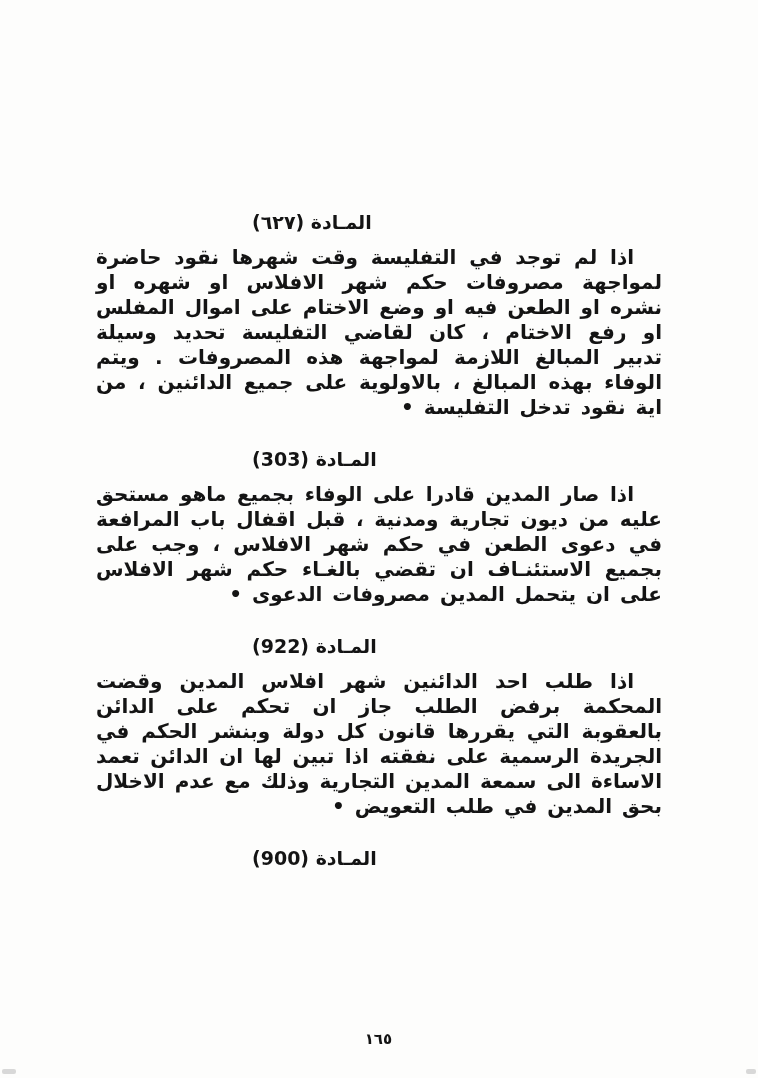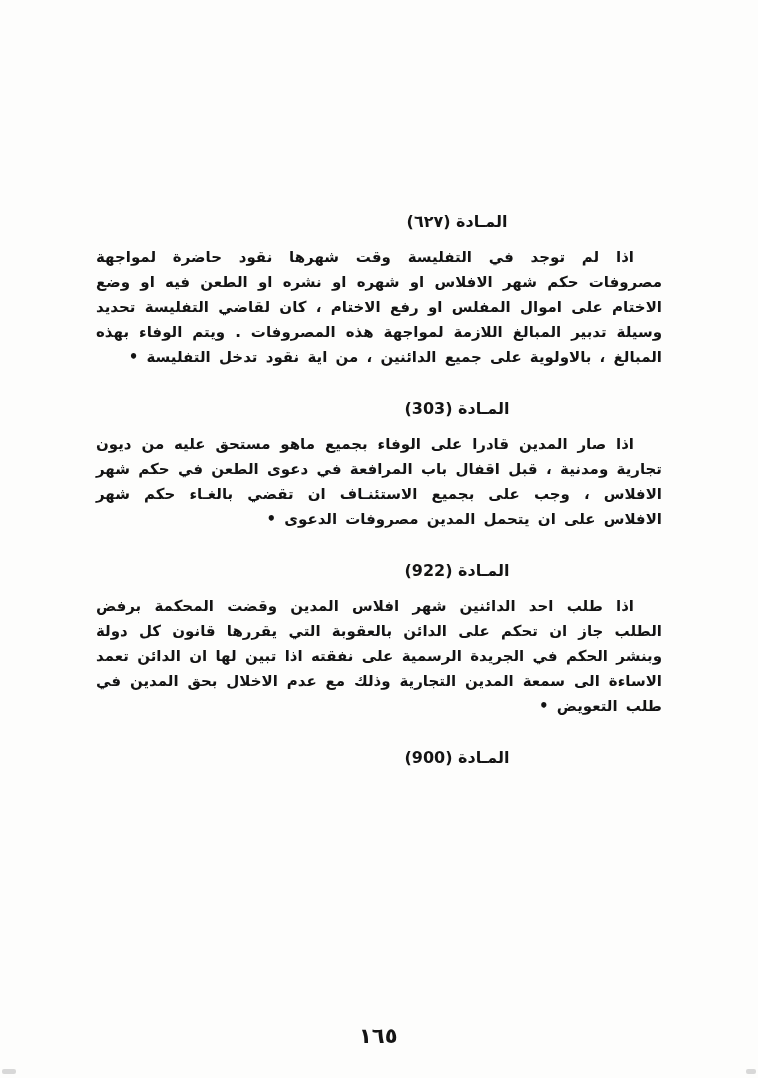--- a/index.html
+++ b/index.html
@@ -16,30 +16,30 @@
     background: #fdfdfc;
     overflow: hidden;
     direction: rtl;
     font-family: "DejaVu Sans", sans-serif;
     font-weight: bold;
     color: #141414;
     padding: 210px 96px 0 96px;
   }
   .article { margin: 0; }
   .article-heading {
-    font-size: 16px;
+    font-size: 19px;
     line-height: 24px;
     margin: 0 0 11px 0;
-    text-align: center;
+    text-align: left;
     padding-left: 156px;
     letter-spacing: 1px;
     white-space: nowrap;
   }
   .article-body {
-    font-size: 15px;
+    font-size: 20px;
     line-height: 25px;
     margin: 0 0 27px 0;
     text-align: justify;
     text-justify: inter-word;
     text-indent: 28px;
     word-spacing: 3px;
   }
   .chapter-heading {
     margin: 0 0 22px 0;
     transform: translateX(-16px);
@@ -49,21 +49,21 @@
     line-height: 29px;
     text-align: center;
     word-spacing: 4px;
     letter-spacing: 1px;
   }
   .page-number {
     position: absolute;
     bottom: 30px;
     left: 50%;
     transform: translateX(-52%);
-    font-size: 21px;
+    font-size: 15px;
     letter-spacing: 2px;
   }
   .scan-artifact {
     position: absolute;
     background: #b9b9b9;
     opacity: .55;
     border-radius: 2px;
   }
   .scan-artifact.left  { left: 2px;  bottom: 4px; width: 14px; height: 5px; }
   .scan-artifact.right { right: 2px; bottom: 4px; width: 10px; height: 5px; }

